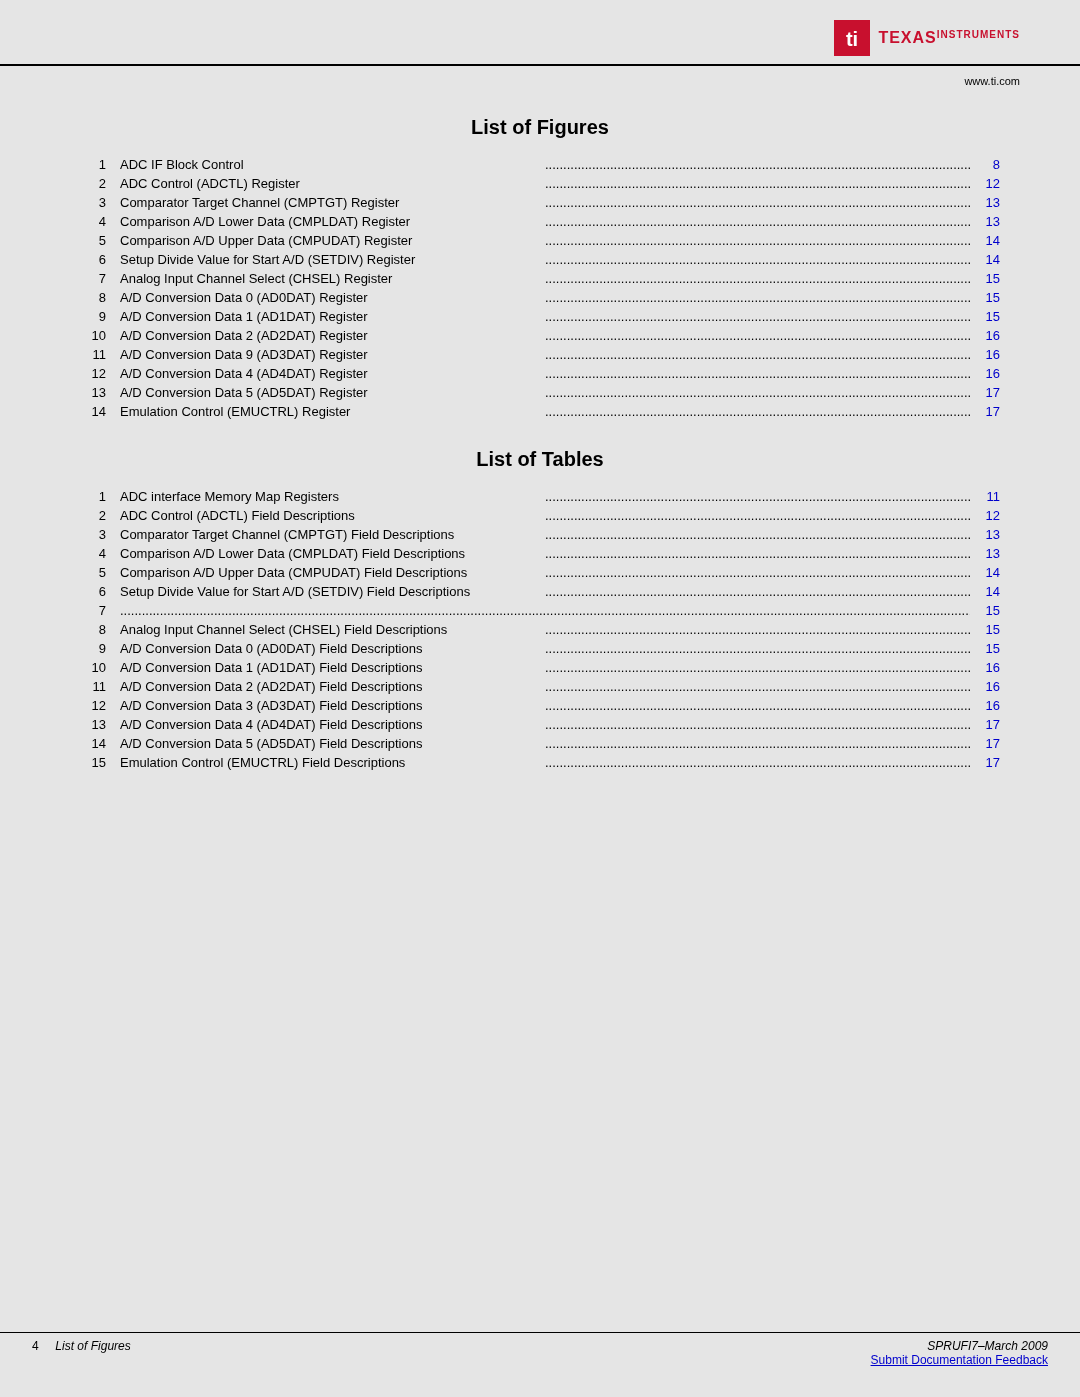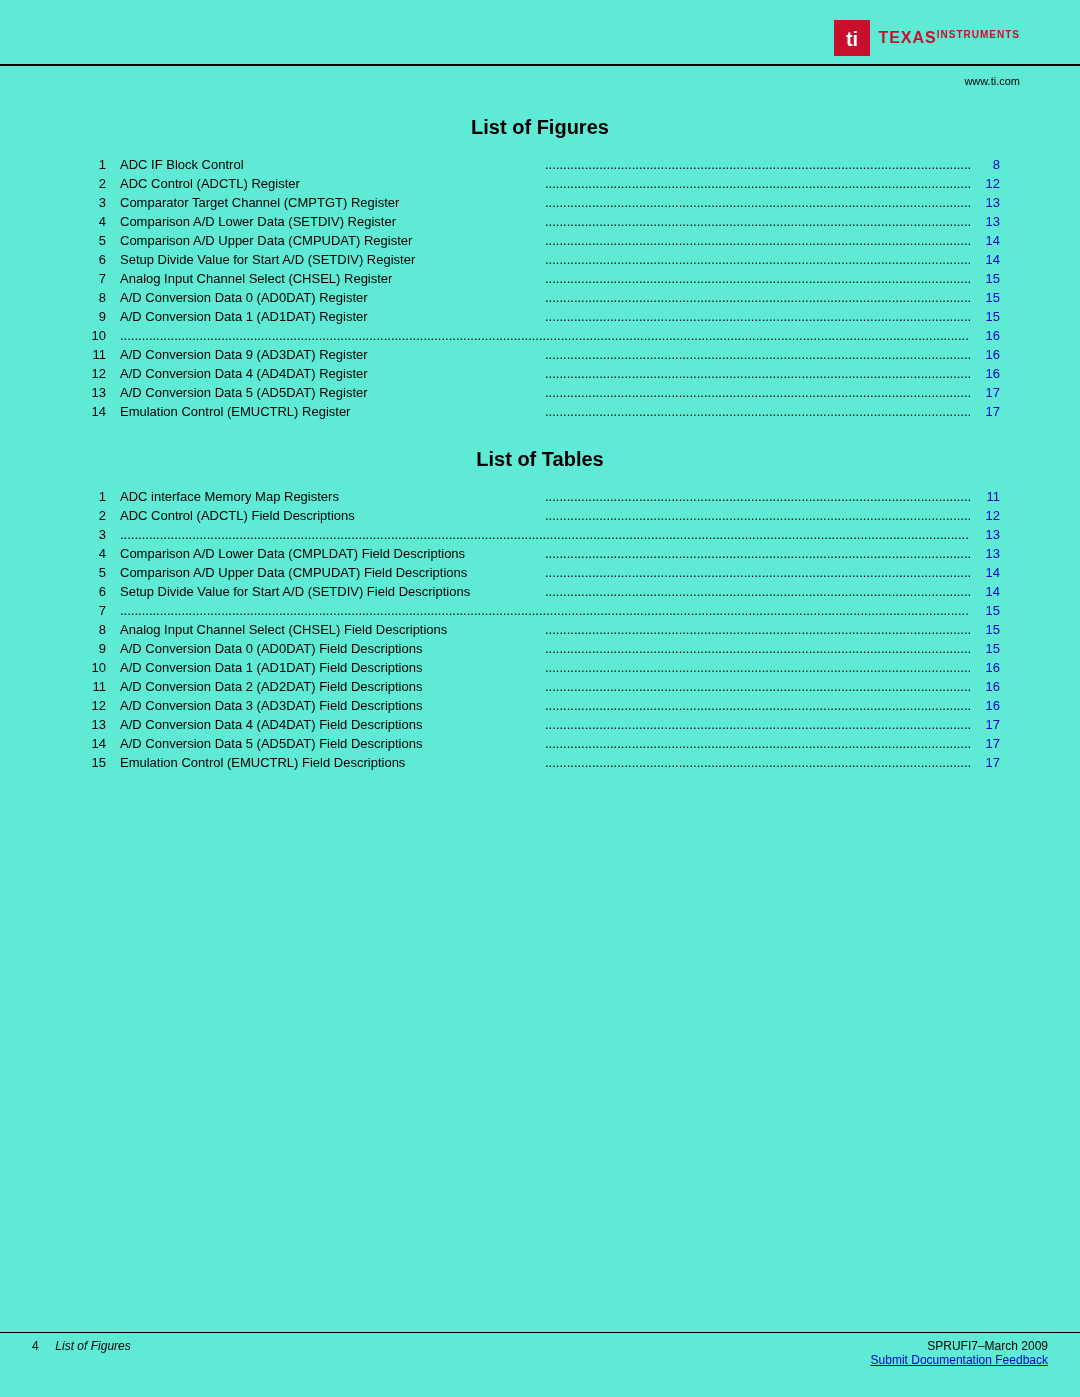--- a/index.html
+++ b/index.html
@@ -12,21 +12,21 @@
       width: 1080px;
       min-height: 1397px;
       position: relative;
     }
 
     .page {
       width: 1080px;
       min-height: 1397px;
       padding: 0;
       position: relative;
-      background: #5eead4;
+      background: #e5e5e5;
     }
 
     
     .header {
       display: flex;
       justify-content: flex-end;
       padding: 20px 60px 0 60px;
       border-bottom: 2px solid #000;
       padding-bottom: 8px;
     }
@@ -151,20 +151,21 @@
       font-style: italic;
     }
 
     .footer-right {
       text-align: right;
       font-size: 12px;
     }
 
     .footer-doc {
       display: block;
+      font-style: italic;
     }
 
     .footer-feedback {
       color: #0000cc;
       text-decoration: underline;
       display: block;
     }
   </style>
 </head>
 <body>
@@ -205,21 +206,21 @@
           <span class="toc-page">12</span>
         </div>
         <div class="toc-row">
           <span class="toc-num">3</span>
           <span class="toc-label">Comparator Target Channel (CMPTGT) Register</span>
           <span class="toc-dots"></span>
           <span class="toc-page">13</span>
         </div>
         <div class="toc-row">
           <span class="toc-num">4</span>
-          <span class="toc-label">Comparison A/D Lower Data (SETDIV) Register</span>
+          <span class="toc-label">Comparison A/D Lower Data (CMPLDAT) Register</span>
           <span class="toc-dots"></span>
           <span class="toc-page">13</span>
         </div>
         <div class="toc-row">
           <span class="toc-num">5</span>
           <span class="toc-label">Comparison A/D Upper Data (CMPUDAT) Register</span>
           <span class="toc-dots"></span>
           <span class="toc-page">14</span>
         </div>
         <div class="toc-row">
@@ -241,20 +242,21 @@
           <span class="toc-page">15</span>
         </div>
         <div class="toc-row">
           <span class="toc-num">9</span>
           <span class="toc-label">A/D Conversion Data 1 (AD1DAT) Register</span>
           <span class="toc-dots"></span>
           <span class="toc-page">15</span>
         </div>
         <div class="toc-row">
           <span class="toc-num">10</span>
+          <span class="toc-label">A/D Conversion Data 2 (AD2DAT) Register</span>
           <span class="toc-dots"></span>
           <span class="toc-page">16</span>
         </div>
         <div class="toc-row">
           <span class="toc-num">11</span>
           <span class="toc-label">A/D Conversion Data 9 (AD3DAT) Register</span>
           <span class="toc-dots"></span>
           <span class="toc-page">16</span>
         </div>
         <div class="toc-row">
@@ -287,20 +289,21 @@
           <span class="toc-page">11</span>
         </div>
         <div class="toc-row">
           <span class="toc-num">2</span>
           <span class="toc-label">ADC Control (ADCTL) Field Descriptions</span>
           <span class="toc-dots"></span>
           <span class="toc-page">12</span>
         </div>
         <div class="toc-row">
           <span class="toc-num">3</span>
+          <span class="toc-label">Comparator Target Channel (CMPTGT) Field Descriptions</span>
           <span class="toc-dots"></span>
           <span class="toc-page">13</span>
         </div>
         <div class="toc-row">
           <span class="toc-num">4</span>
           <span class="toc-label">Comparison A/D Lower Data (CMPLDAT) Field Descriptions</span>
           <span class="toc-dots"></span>
           <span class="toc-page">13</span>
         </div>
         <div class="toc-row">

